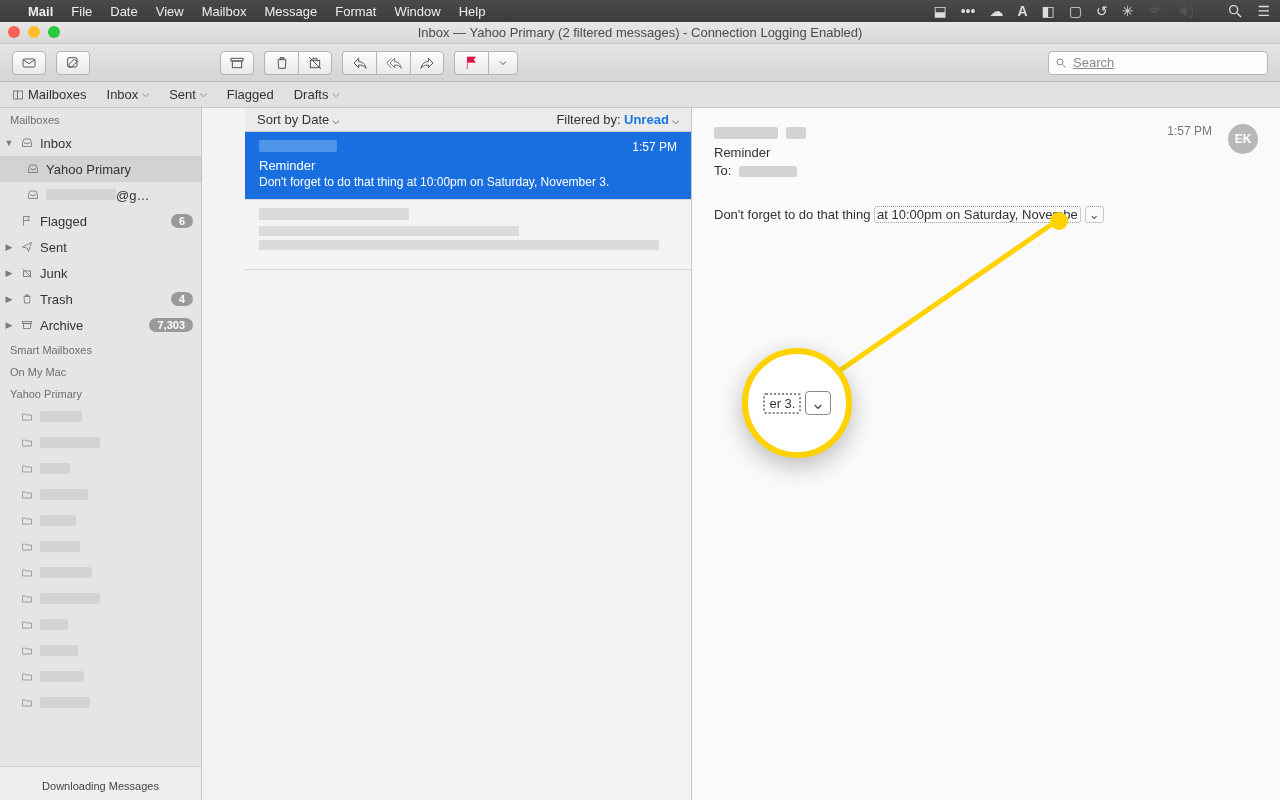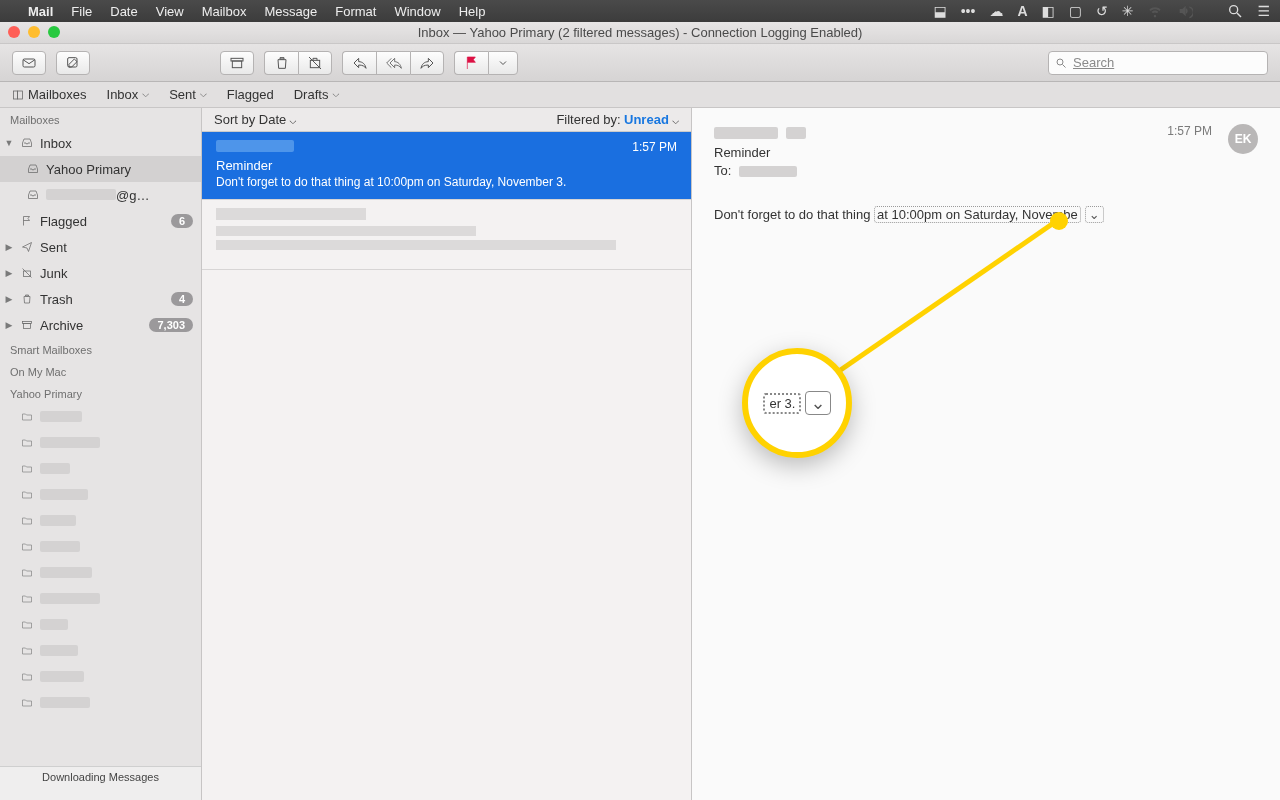--- a/index.html
+++ b/index.html
@@ -54,26 +54,26 @@
 .sb-item{height:26px;display:flex;align-items:center;padding:0 8px 0 4px;gap:4px;}
 .sb-item .disc{width:10px;font-size:9px;color:#7a7a7a;text-align:center;}
 .sb-item .lbl{flex:1;white-space:nowrap;overflow:hidden;text-overflow:ellipsis;}
 .sb-item .pill{background:#9b999b;color:#fff;font-size:11px;font-weight:600;border-radius:9px;padding:1px 8px;}
 .sb-item.child{padding-left:24px;}
 .sb-item .ibox{width:18px;display:flex;justify-content:center;}
 .sb-item.sel{background:#d3d1d1;}
 .redact{background:#d4d2d2;border-radius:2px;}
 
 
-#dlfoot{position:absolute;bottom:0;left:0;right:0;height:34px;background:#efeeee;border-top:1px solid #cfcfcf;text-align:center;padding-top:4px;}
+#dlfoot{position:absolute;bottom:0;left:0;right:0;height:34px;background:#efeeee;border-top:1px solid #cfcfcf;text-align:center;padding-top:13px;}
 #dlfoot .l1{font-size:11px;color:#444;}
 #dlfoot .l2{font-size:10px;color:#9a9a9a;margin-top:48px;}
 
 
-#msglist{width:490px;background:#f4f2f2;border-right:1px solid #c7c5c5;display:flex;flex-direction:column;}
+#msglist{width:490px;background:#f4f2f2;border-right:1px solid #c7c5c5;display:flex;flex-direction:column;padding-left:43px;}
 #listhdr{height:24px;background:#eceaea;border-bottom:1px solid #cbcbcb;display:flex;align-items:center;padding:0 12px;}
 #listhdr .lh{color:#555;font-size:12px;}
 #listhdr .filt{color:#555;font-size:12px;}
 #listhdr .filt b{color:#1877e0;font-weight:600;}
 
 .msg{padding:8px 14px 10px 14px;border-bottom:1px solid #d7d5d5;position:relative;}
 .msg.sel{background:#1a6fe0;}
 .msg.sel *{color:#fff !important;}
 .msg .sender{height:14px;}
 .msg .time{position:absolute;right:14px;top:8px;font-size:12px;color:#7a7a7a;}

